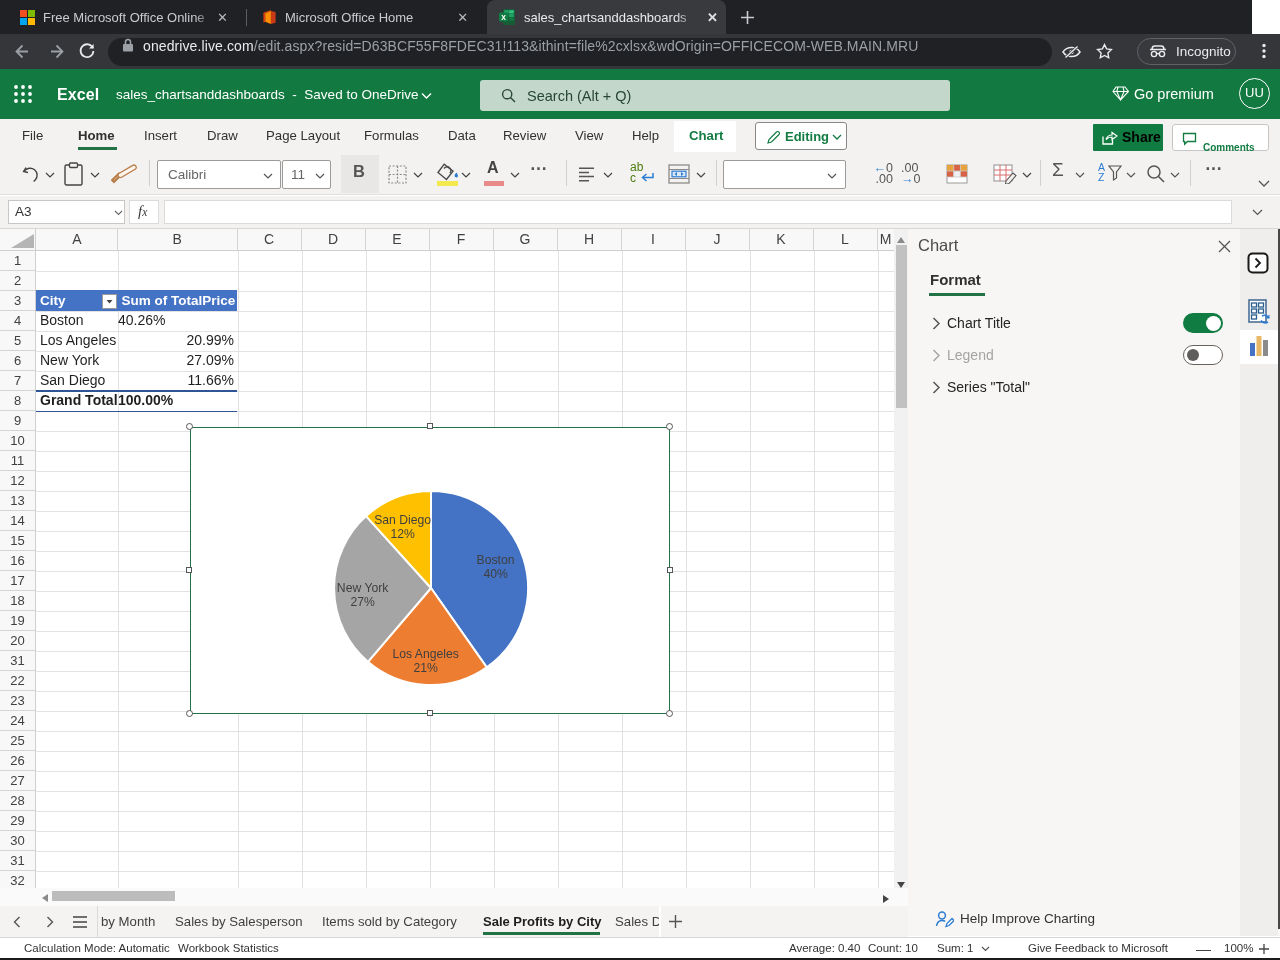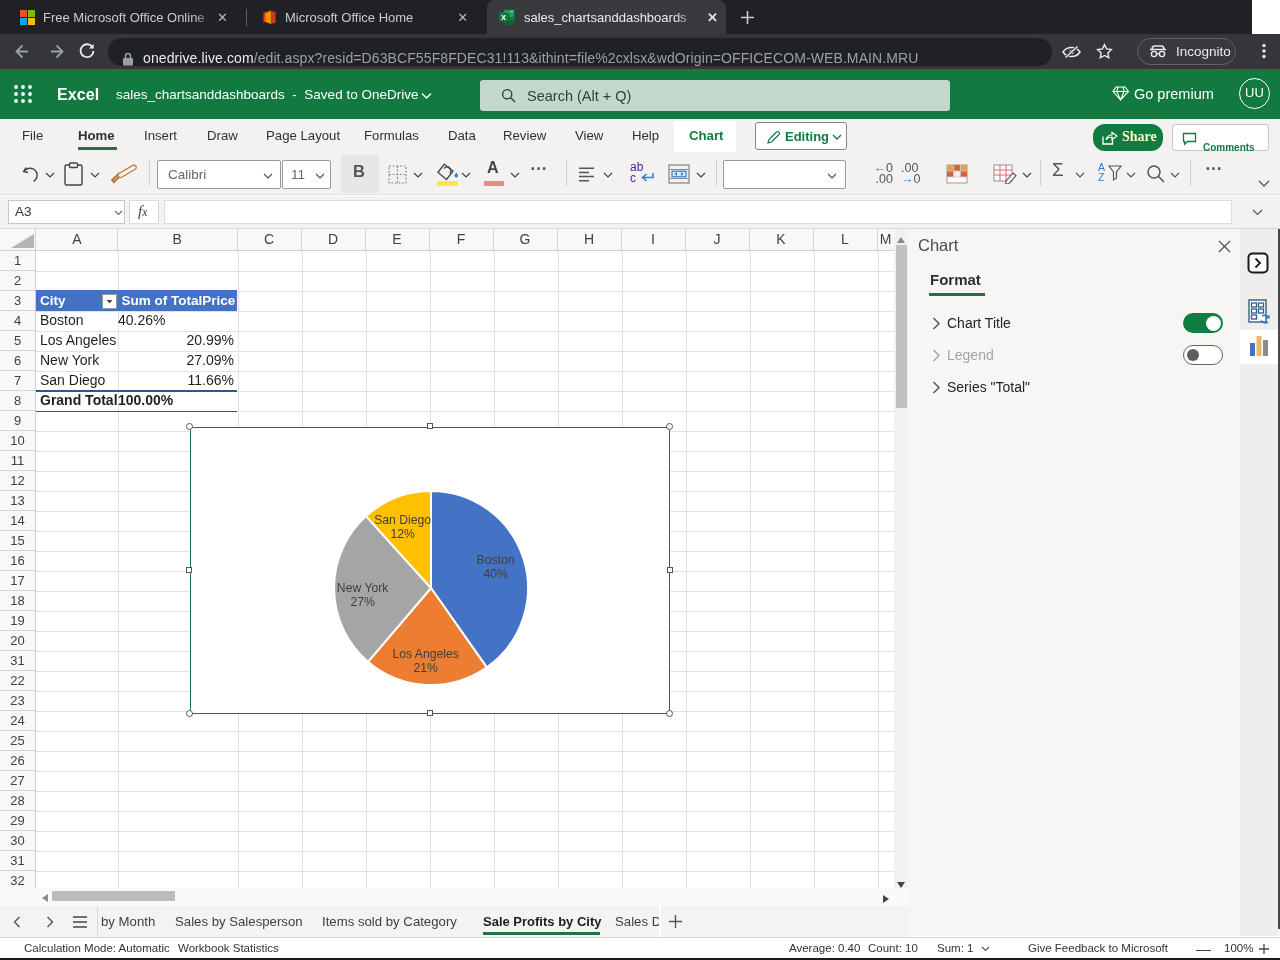--- a/index.html
+++ b/index.html
@@ -5,21 +5,21 @@
   html,body { width:1280px; height:960px; overflow:hidden; }
   body { font-family:"Liberation Sans",sans-serif; position:relative; background:#fff; }
   .abs { position:absolute; }
   svg { display:block; }
   
   #tabstrip { left:0; top:0; width:1252px; height:34px; background:#202124; }
   .tab { position:absolute; top:0; height:34px; color:#c8cbcf; font-size:13px; display:flex; align-items:center; }
   .tabx { color:#b6b9bd; font-size:13px; margin-left:8px; }
   #atab { position:absolute; left:487px; top:0; width:239px; height:34px; background:#393a3e; border-radius:8px 8px 0 0; display:flex; align-items:center; color:#e8eaed; font-size:13px; }
   #navbar { left:0; top:34px; width:1280px; height:35px; background:#35363a; }
-  #urlpill { position:absolute; left:108px; top:4px; width:944px; height:28px; border-radius:14px; background:#202124; display:flex; align-items:flex-end; }
+  #urlpill { position:absolute; left:108px; top:4px; width:944px; height:28px; border-radius:14px; background:#202124; display:flex; align-items:flex-start; }
   
   #greenbar { left:0; top:69px; width:1280px; height:50px; background:#127a40; color:#fff; }
   #searchbox { position:absolute; left:480px; top:11px; width:470px; height:31px; background:#c3d7cb; border-radius:3px; color:#274537; font-size:14.5px; display:flex; align-items:center; }
   
   #menubar { left:0; top:119px; width:1280px; height:33px; background:#f3f2f1; font-size:13.2px; color:#323130; }
   .mi { position:absolute; top:8px; }
   
   #toolbar { left:0; top:152px; width:1280px; height:43px; background:#f3f2f1; border-bottom:1px solid #e1dfdd; }
   .tsep { position:absolute; top:8px; width:1px; height:26px; background:#d2d0ce; }
   .combo { position:absolute; background:#fff; border:1px solid #9d9b99; border-radius:2px; }
@@ -185,21 +185,21 @@
   <span class="mi" style="left:689px;top:9px;color:#127c42;font-weight:bold">Chart</span>
   <div style="position:absolute;left:755px;top:3px;width:92px;height:28px;background:#fff;border:1px solid #8a8886;border-radius:3px;">
     <svg style="position:absolute;left:10px;top:6px" width="16" height="16" viewBox="0 0 16 16">
         <path d="M2 14l1-3.5L10.5 3a1.6 1.6 0 0 1 2.3 0l.2.2a1.6 1.6 0 0 1 0 2.3L5.5 13z" stroke="#127c42" stroke-width="1.2" fill="none"></path>
       </svg>
     <span style="position:absolute;left:29px;top:6px;font-size:13px;font-weight:bold;color:#127c42">Editing</span>
     <svg style="position:absolute;left:76px;top:11px" width="10" height="7" viewBox="0 0 10 7">
         <path d="M1 1l4 4 4-4" stroke="#127c42" stroke-width="1.3" fill="none"></path>
       </svg>
   </div>
-  <div style="position:absolute;left:1093px;top:5px;width:70px;height:27px;background:#107c41;border-radius:12px;color:#fef9c3;font-family:Liberation Serif, serif;">
+  <div style="position:absolute;left:1093px;top:5px;width:70px;height:27px;background:#107c41;border-radius:1px;color:#000000;">
     <svg style="position:absolute;left:9px;top:6px" width="16" height="15" viewBox="0 0 16 15">
         <path d="M1 6.5V14h9.5V10" stroke="#fff" stroke-width="1.3" fill="none"></path>
         <path d="M4 9.5C5 6.5 7 5 10 5V2.5L15 6l-5 3.5V7C7.8 7 5.8 7.8 4 9.5z" stroke="#fff" stroke-width="1.2" fill="none"></path>
       </svg>
     <span style="position:absolute;left:29px;top:5px;font-size:14px;font-weight:bold">Share</span>
   </div>
   <div style="position:absolute;left:1172px;top:5px;width:97px;height:27px;background:#fff;border:1px solid #c8c6c4;border-radius:3px;color:#107c41;">
     <svg style="position:absolute;left:9px;top:7px" width="15" height="14" viewBox="0 0 15 14">
         <path d="M1.5 1.5h12v8h-8l-2.8 2.8V9.5H1.5z" stroke="#107c41" stroke-width="1.3" fill="none"></path>
       </svg>
@@ -264,21 +264,21 @@
       <path d="M1 1l4 4 4-4" stroke="#444" stroke-width="1.2" fill="none"></path>
     </svg>
   <span style="position:absolute;left:530px;top:6px;font-size:17px;font-weight:bold;color:#555;letter-spacing:1px">⋯</span>
   <div class="tsep" style="left:566px"></div>
   <svg style="position:absolute;left:578px;top:15px" width="22" height="15" viewBox="0 0 22 15">
       <path d="M1 1.2h15M1 5.4h10M1 9.6h15M1 13.8h10" stroke="#555" stroke-width="1.5"></path>
     </svg>
   <svg style="position:absolute;left:603px;top:20px" width="10" height="7" viewBox="0 0 10 7">
       <path d="M1 1l4 4 4-4" stroke="#444" stroke-width="1.2" fill="none"></path>
     </svg>
-  <div style="position:absolute;left:630px;top:10px;font-size:12px;color:#4c1d95;line-height:11px">ab<br>c</div>
+  <div style="position:absolute;left:630px;top:10px;font-size:12px;color:#4d7c0f;line-height:11px">ab<br>c</div>
   <svg style="position:absolute;left:641px;top:20px" width="13" height="11" viewBox="0 0 13 11">
       <path d="M12 1v4.5H2" stroke="#2b7cd3" stroke-width="1.5" fill="none"></path>
       <path d="M5.5 2 1.5 5.5 5.5 9" stroke="#2b7cd3" stroke-width="1.5" fill="none"></path>
     </svg>
   <svg style="position:absolute;left:668px;top:12px" width="22" height="20" viewBox="0 0 22 20">
       <rect x="1" y="1" width="20" height="18" stroke="#8c8a88" stroke-width="1.3" fill="none"></rect>
       <path d="M1 5.5h20M1 14.5h20" stroke="#8c8a88" stroke-width="1.2"></path>
       <rect x="4" y="7.2" width="14" height="5.6" fill="#dbe9f7" stroke="#2b7cd3" stroke-width="1.2"></rect>
       <path d="M6.5 10 9 8v4zM15.5 10 13 8v4z" fill="#2b7cd3"></path>
     </svg>
@@ -573,20 +573,28 @@
         <path d="M14 17a5 5 0 0 1 7 2m-1 4a5 5 0 0 1-7-1.5" stroke="#2b7cd3" stroke-width="1.6" fill="none"></path>
         <path d="M21.5 15.5v4h-4z" fill="#2b7cd3"></path>
       </svg>
     <div style="position:absolute;left:0;top:101px;width:38px;height:34px;background:#fff"></div>
     <svg style="position:absolute;left:9px;top:105px" width="20" height="24" viewBox="0 0 20 24">
         <rect x="1" y="9" width="5" height="13" fill="#4472c4"></rect>
         <rect x="7.5" y="2" width="5" height="20" fill="#e8b765"></rect>
         <rect x="14" y="6" width="5" height="16" fill="#8b8b8b"></rect>
       </svg>
   </div>
+  <div style="position:absolute;left:0;top:673px;width:332px;height:34px;">
+    <svg style="position:absolute;left:27px;top:8px" width="19" height="18" viewBox="0 0 19 18">
+        <circle cx="7" cy="5.5" r="3.4" stroke="#2b7cd3" stroke-width="1.5" fill="none"></circle>
+        <path d="M1.5 16c.6-3.7 2.6-5.6 5.5-5.6 1.2 0 2.3.3 3.2 1" stroke="#2b7cd3" stroke-width="1.5" fill="none"></path>
+        <path d="M11 16.5l1-3 5-5 2 2-5 5z" stroke="#2b7cd3" stroke-width="1.3" fill="#fff"></path>
+      </svg>
+    <span style="position:absolute;left:52px;top:9px;font-size:13.5px;color:#333">Help Improve Charting</span>
+  </div>
 </div>
 <div class="abs" id="statusbar">
   <span style="position:absolute;left:24px;top:4px">Calculation Mode: Automatic</span>
   <span style="position:absolute;left:178px;top:4px">Workbook Statistics</span>
   <span style="position:absolute;left:789px;top:4px">Average: 0.40</span>
   <span style="position:absolute;left:868px;top:4px">Count: 10</span>
   <span style="position:absolute;left:937px;top:4px">Sum: 1</span>
   <svg style="position:absolute;left:981px;top:8px" width="9" height="6" viewBox="0 0 9 6">
       <path d="M1 1l3.5 3.5L8 1" stroke="#555" stroke-width="1.2" fill="none"></path>
     </svg>

